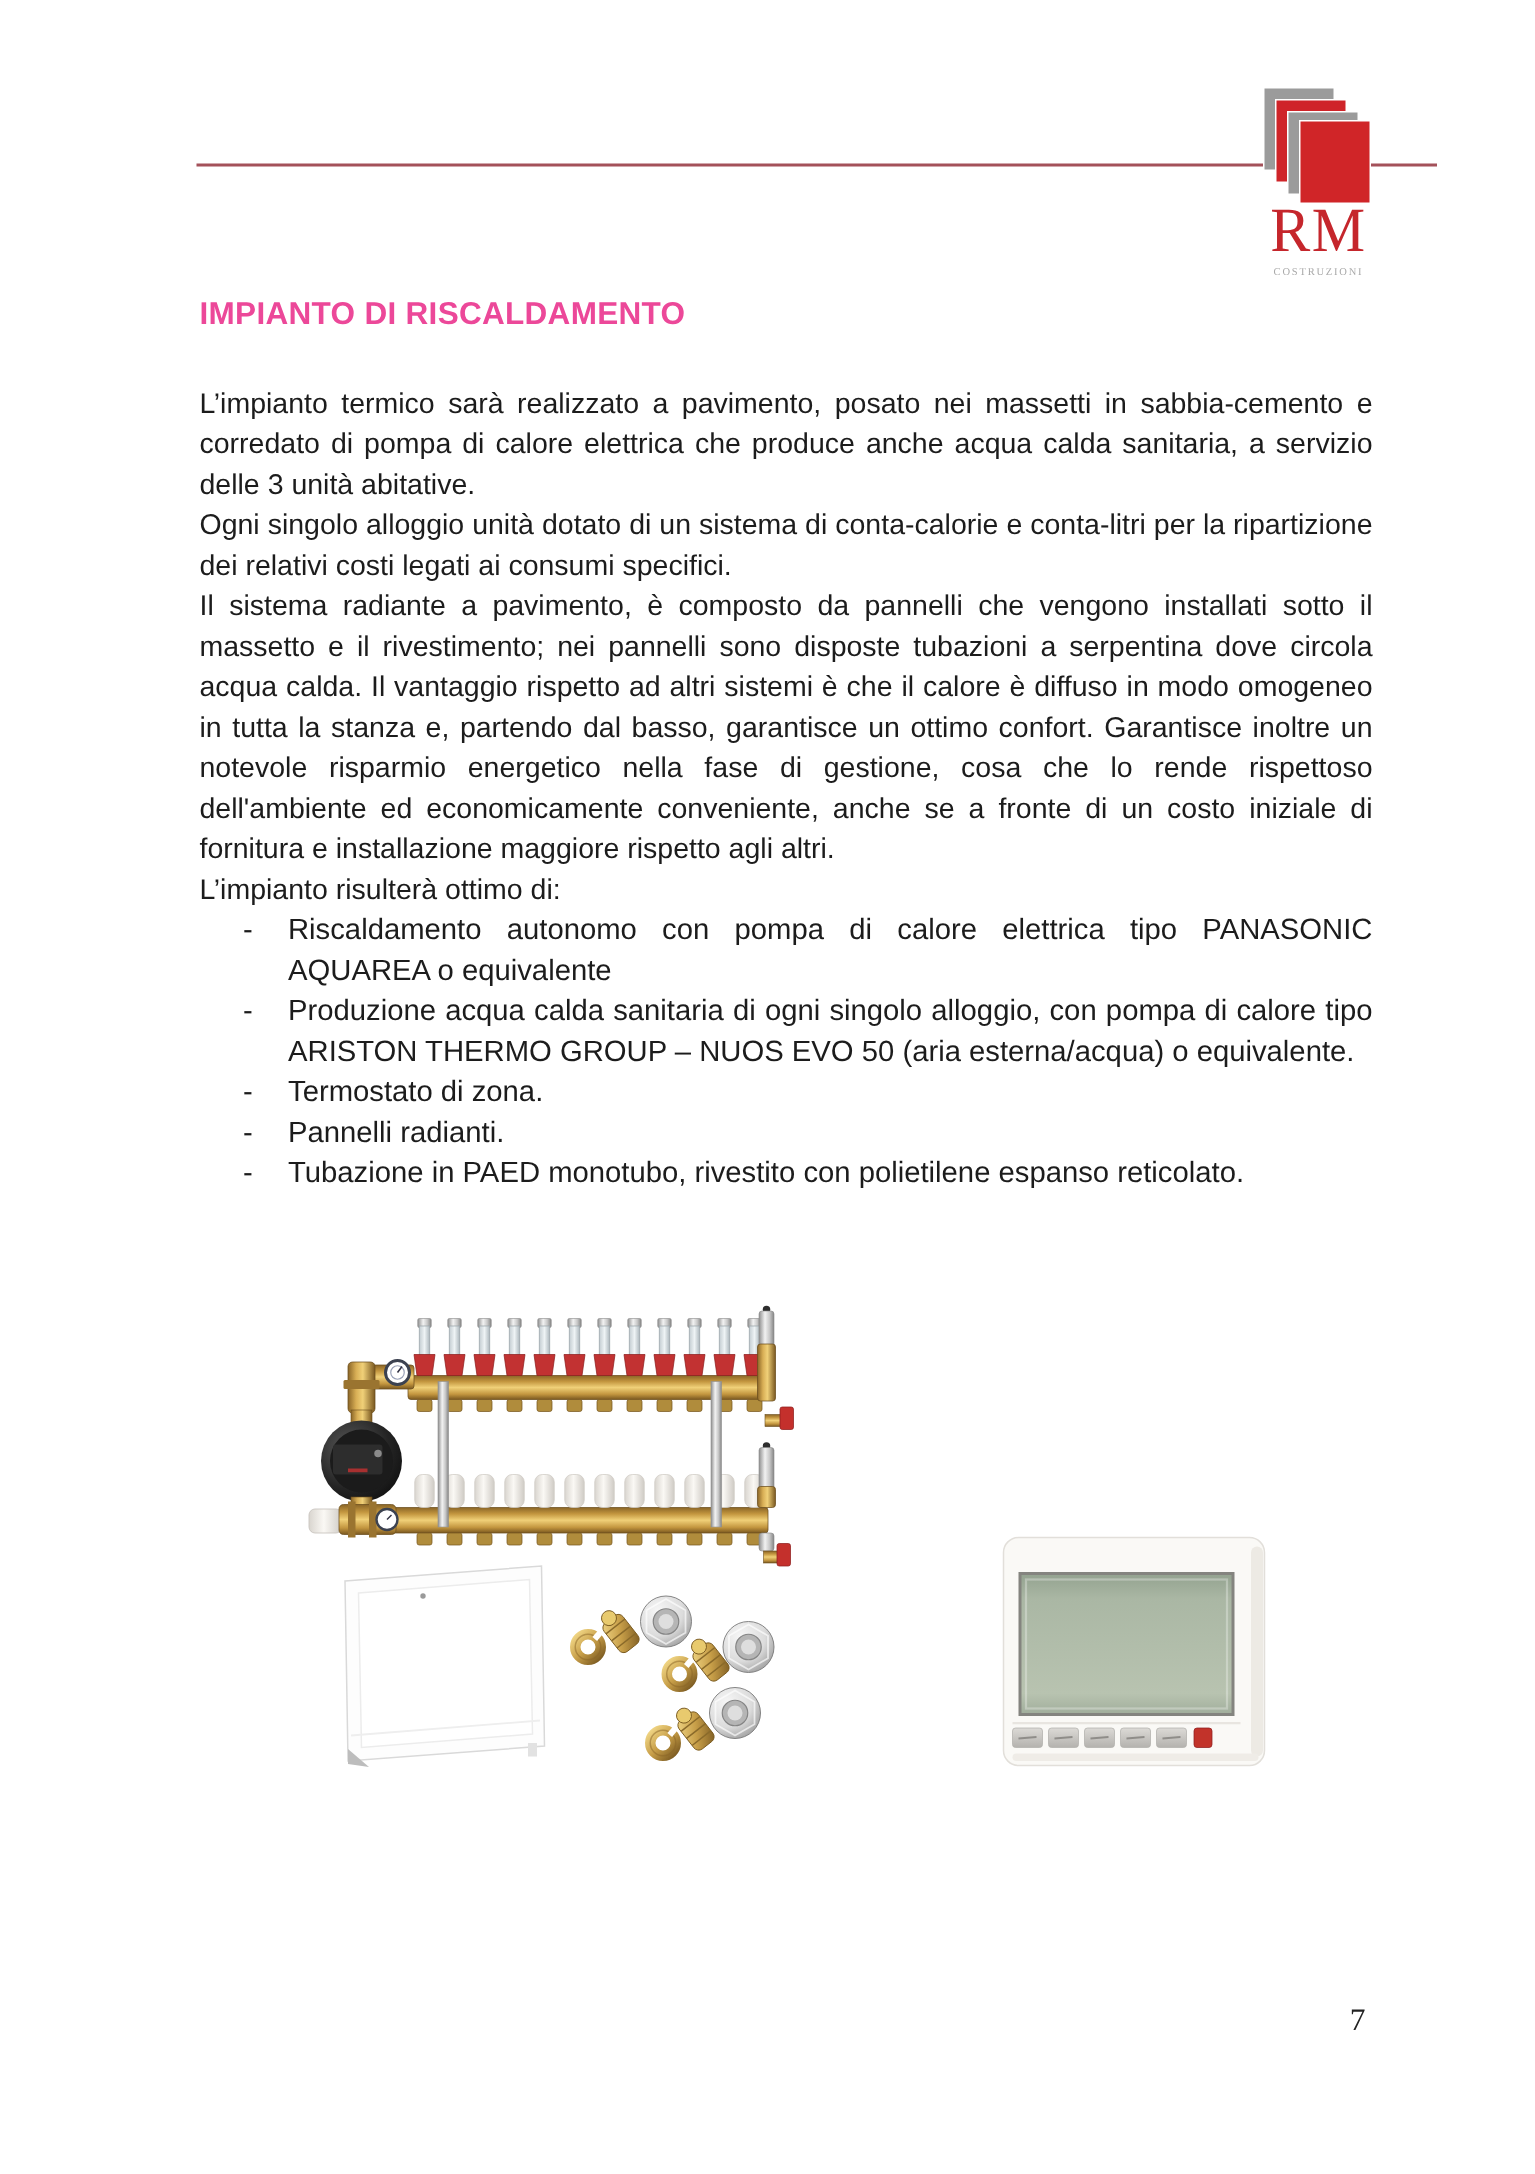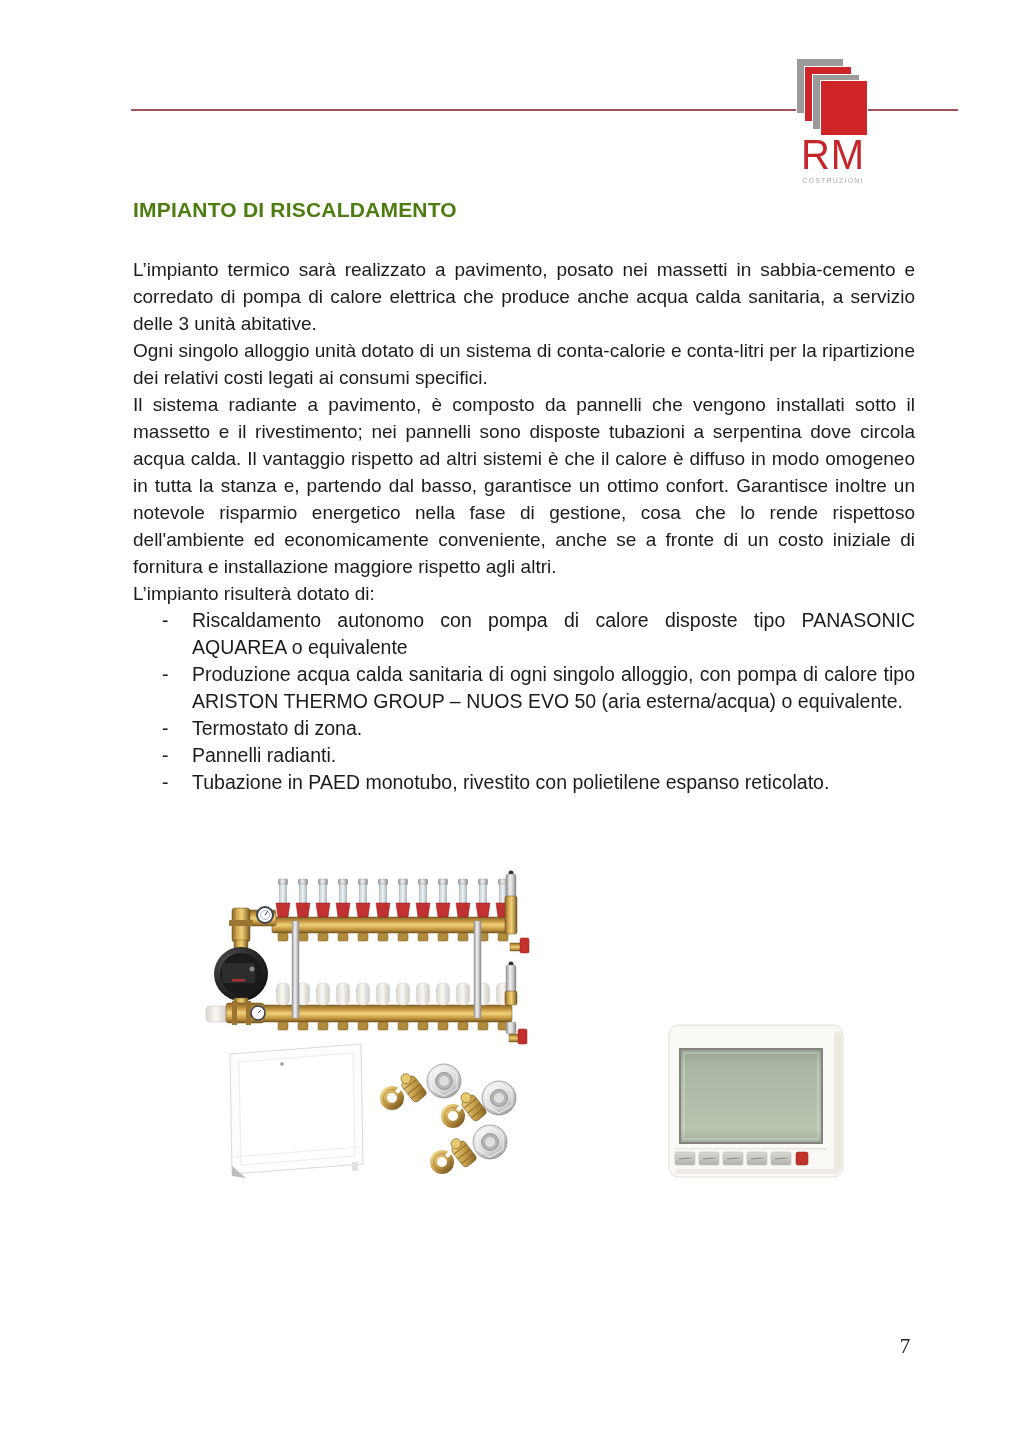--- a/index.html
+++ b/index.html
@@ -9,42 +9,42 @@
     background:#ffffff;
     font-family:"Liberation Sans", sans-serif;
     color:#1c1c1c;
     overflow:hidden;
   }
   
   .header-rule{
     position:absolute;left:131px;top:109px;width:827px;height:2px;
     background:#a4515a;
   }
-  .logo{position:absolute;left:796px;top:58px;width:74px;height:120px;}
+  .logo{position:absolute;left:842px;top:58px;width:74px;height:120px;font-family:Liberation Serif, serif;}
   .logo-squares{position:absolute;left:0;top:0;width:74px;height:80px;}
   .logo-squares .sq{position:absolute;width:46px;height:54px;border:1px solid #ffffff;}
   .sq1{left:0;top:0;background:#9b9b9b;}
   .sq2{left:8px;top:8px;background:#cf2429;}
   .sq3{left:16px;top:16px;background:#9b9b9b;}
   .sq4{left:24px;top:22px;background:#d02528;}
   .logo-rm{
     position:absolute;left:0px;top:76px;width:74px;
     font-size:40px;line-height:40px;font-weight:400;color:#c5262c;
     letter-spacing:1px;text-align:center;transform:scaleY(1.05);
   }
   .logo-sub{
     position:absolute;left:0px;top:119px;width:74px;
     font-size:7px;color:#a9a9a9;letter-spacing:1.2px;text-align:center;
     white-space:nowrap;
   }
   
   .textblock{position:absolute;left:133px;top:197px;width:782px;}
   h1.title{
     margin:0 0 33px 0;font-size:21px;line-height:26px;font-weight:bold;
-    color:#4d7c0f;letter-spacing:0.2px;
+    color:#ec4899;letter-spacing:0.2px;
   }
   p.body-par{
     margin:0;font-size:19px;line-height:27px;text-align:justify;
   }
   .blist{margin:0;}
   .li{position:relative;padding-left:59px;}
   .li .marker{
     position:absolute;left:29px;top:0;font-size:19.5px;line-height:27px;
   }
   .li .li-text{
@@ -78,25 +78,25 @@
     </div>
     <div class="logo-rm">RM</div>
     <div class="logo-sub">COSTRUZIONI</div>
   </div>
 
   <div class="textblock">
     <h1 class="title">IMPIANTO DI RISCALDAMENTO</h1>
     <p class="body-par">L’impianto termico sarà realizzato a pavimento, posato nei massetti in sabbia-cemento e corredato di pompa di calore elettrica che produce anche acqua calda sanitaria, a servizio delle 3 unità abitative.</p>
     <p class="body-par">Ogni singolo alloggio unità dotato di un sistema di conta-calorie e conta-litri per la ripartizione dei relativi costi legati ai consumi specifici.</p>
     <p class="body-par">Il sistema radiante a pavimento, è composto da pannelli che vengono installati sotto il massetto e il rivestimento; nei pannelli sono disposte tubazioni a serpentina dove circola acqua calda. Il vantaggio rispetto ad altri sistemi è che il calore è diffuso in modo omogeneo in tutta la stanza e, partendo dal basso, garantisce un ottimo confort.  Garantisce inoltre un notevole risparmio energetico nella fase di gestione, cosa che lo rende rispettoso dell'ambiente ed economicamente conveniente, anche se a fronte di un costo iniziale di fornitura e installazione maggiore rispetto agli altri.</p>
-    <p class="body-par">L’impianto risulterà dotato di:</p>
+    <p class="body-par">L’impianto risulterà ottimo di:</p>
     <div class="blist">
       <div class="li">
         <span class="marker">-</span>
-        <span class="li-text">Riscaldamento autonomo con pompa di calore disposte tipo PANASONIC AQUAREA  o equivalente</span>
+        <span class="li-text">Riscaldamento autonomo con pompa di calore elettrica tipo PANASONIC AQUAREA  o equivalente</span>
       </div>
       <div class="li">
         <span class="marker">-</span>
         <span class="li-text">Produzione acqua calda sanitaria di ogni singolo alloggio, con pompa di calore tipo ARISTON THERMO GROUP – NUOS EVO 50 (aria esterna/acqua) o equivalente.</span>
       </div>
       <div class="li">
         <span class="marker">-</span>
         <span class="li-text">Termostato di zona.</span>
       </div>
       <div class="li">

